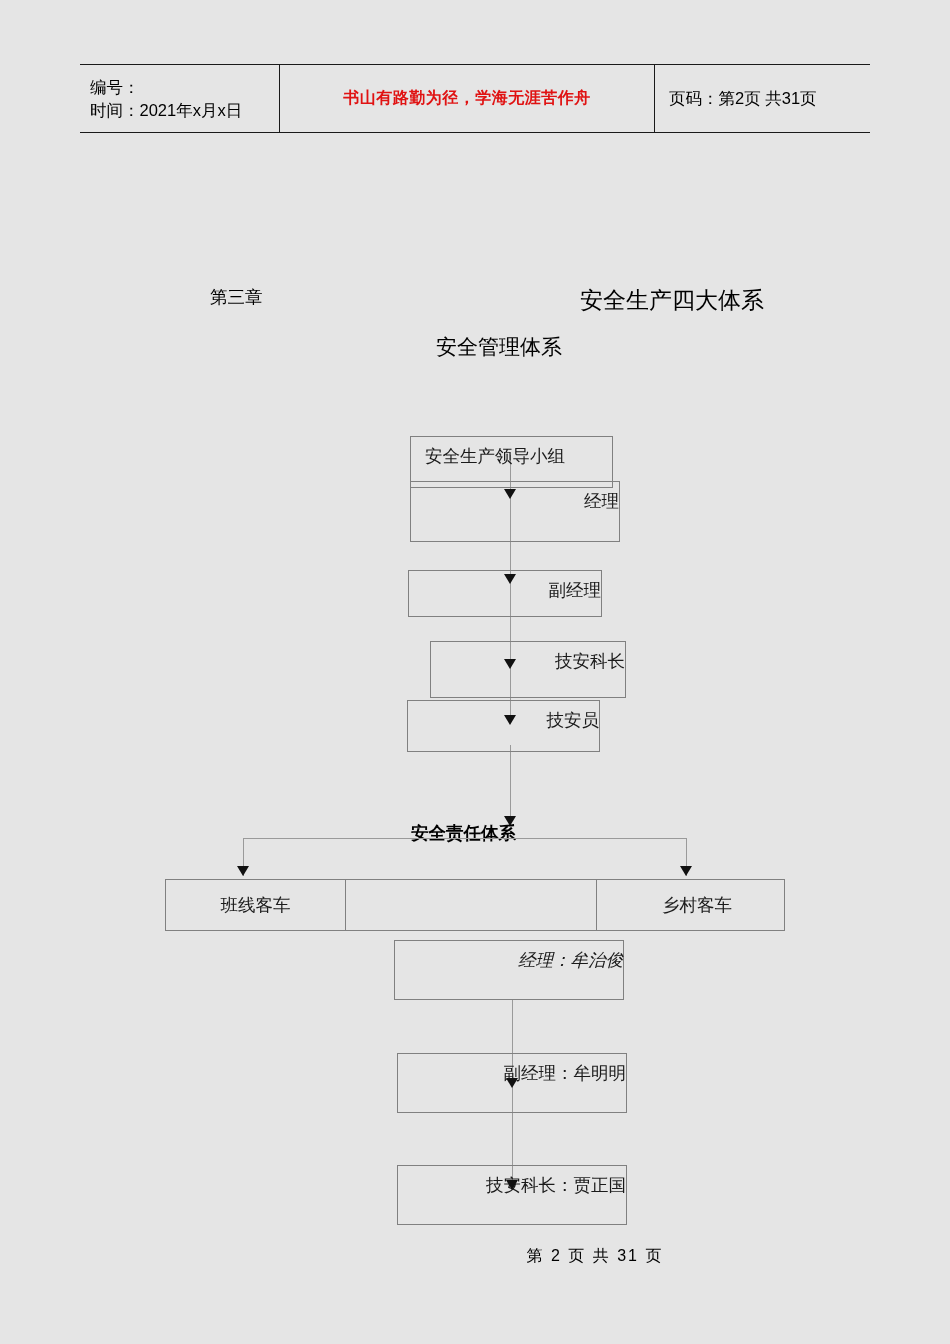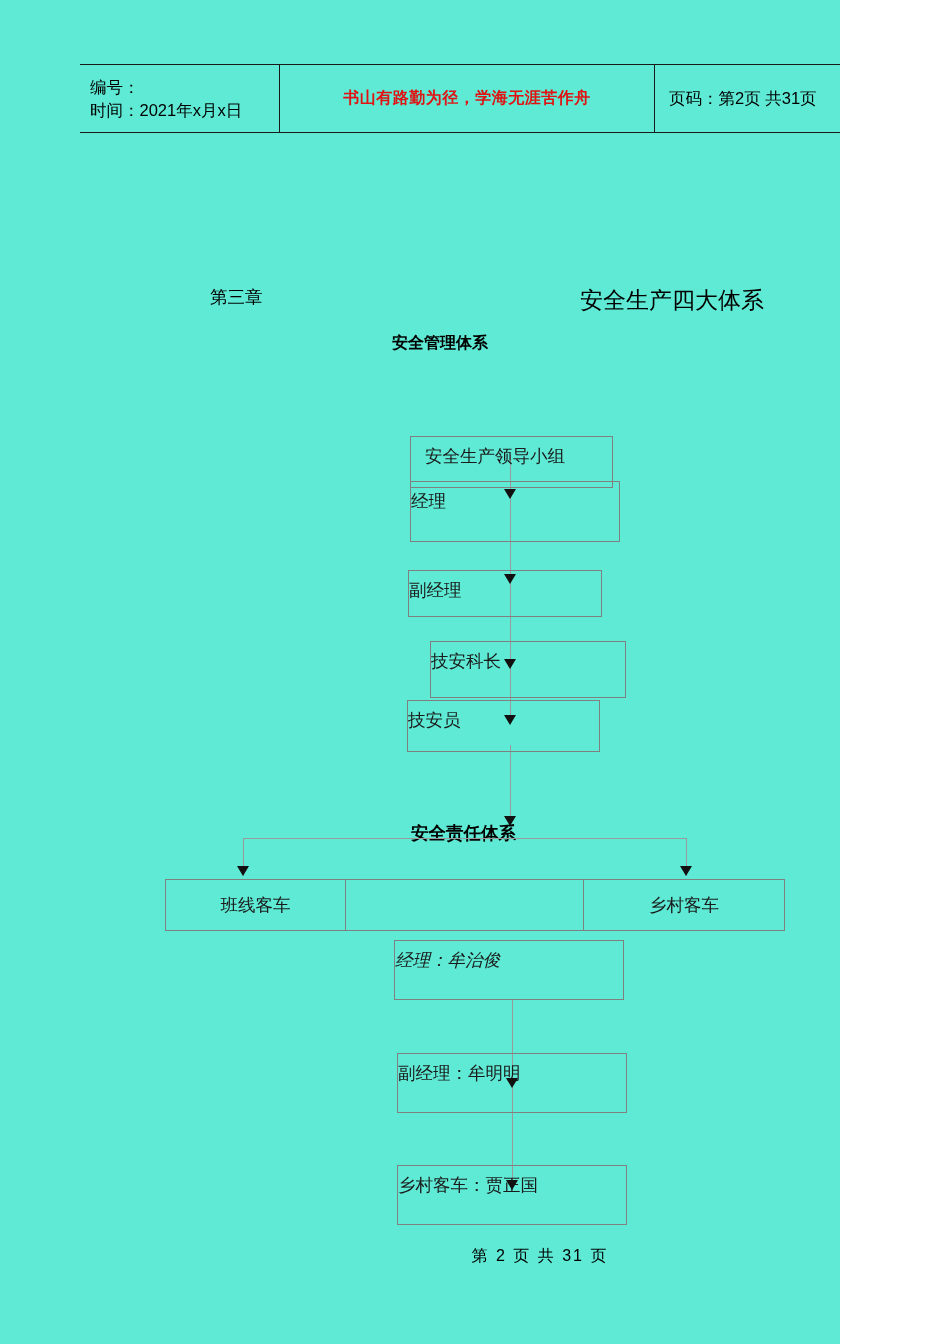--- a/index.html
+++ b/index.html
@@ -6,23 +6,23 @@
     margin: 0;
     padding: 0;
     background: #ffffff;
   }
   body {
     font-family: "Liberation Serif", "DejaVu Serif", serif;
     color: #000000;
   }
   #page {
     position: relative;
-    width: 840px;
+    width: 950px;
     height: 1344px;
-    background: #5eead4;
+    background: #e5e5e5;
     overflow: hidden;
   }
 
   
   .hdr-table {
     position: absolute;
     left: 80px;
     top: 64px;
     width: 790px;
     height: 69px;
@@ -81,45 +81,45 @@
     left: 210px;
     top: 285px;
     font-size: 17.5px;
   }
   .t-chapter-title {
     left: 580px;
     top: 285px;
     font-size: 23px;
   }
   .t-sec1 {
-    left: 392px;
+    left: 436px;
     top: 333px;
-    font-size: 16px;
-    font-weight: bold;
+    font-size: 21px;
+    font-weight: normal;
   }
   .t-sec2 {
     left: 411px;
     top: 821px;
     font-size: 17.5px;
     font-weight: bold;
   }
 
   
   .box {
     position: absolute;
     box-sizing: border-box;
     border: 1.4px solid #808080;
     background: transparent;
   }
   .box-label {
     position: absolute;
     left: 0;
     right: 0;
     top: 7px;
-    text-align: left;
+    text-align: right;
     font-size: 17.5px;
     white-space: nowrap;
     color: #1a1a1a;
   }
   .box-label.left-ind {
     text-align: left;
     padding-left: 14px;
   }
 
   
@@ -145,20 +145,21 @@
   
   .row3 {
     position: absolute;
     left: 165px;
     top: 879px;
     width: 620px;
     height: 52px;
     box-sizing: border-box;
     border: 1.4px solid #808080;
     display: flex;
+    gap: 13px;
   }
   .row3 .cell {
     box-sizing: border-box;
     display: flex;
     align-items: center;
     justify-content: center;
     font-size: 17.5px;
     color: #1a1a1a;
     white-space: nowrap;
   }
@@ -254,21 +255,21 @@
 
   <div class="box" style="left:394px; top:940px; width:230px; height:60px;font-style:italic;">
     <div class="box-label">经理：牟治俊</div>
   </div>
 
   <div class="box" style="left:397px; top:1053px; width:230px; height:60px;padding-left:38px;">
     <div class="box-label">副经理：牟明明</div>
   </div>
 
   <div class="box" style="left:397px; top:1165px; width:230px; height:60px;">
-    <div class="box-label">乡村客车：贾正国</div>
+    <div class="box-label">技安科长：贾正国</div>
   </div>
 
   <div class="arrow-down" style="left:506px; top:1078px;"></div>
   <div class="arrow-down" style="left:506px; top:1180px;"></div>
 
   <div class="footer">第 2 页 共 31 页</div>
 
 </div>
 
 </body></html>

